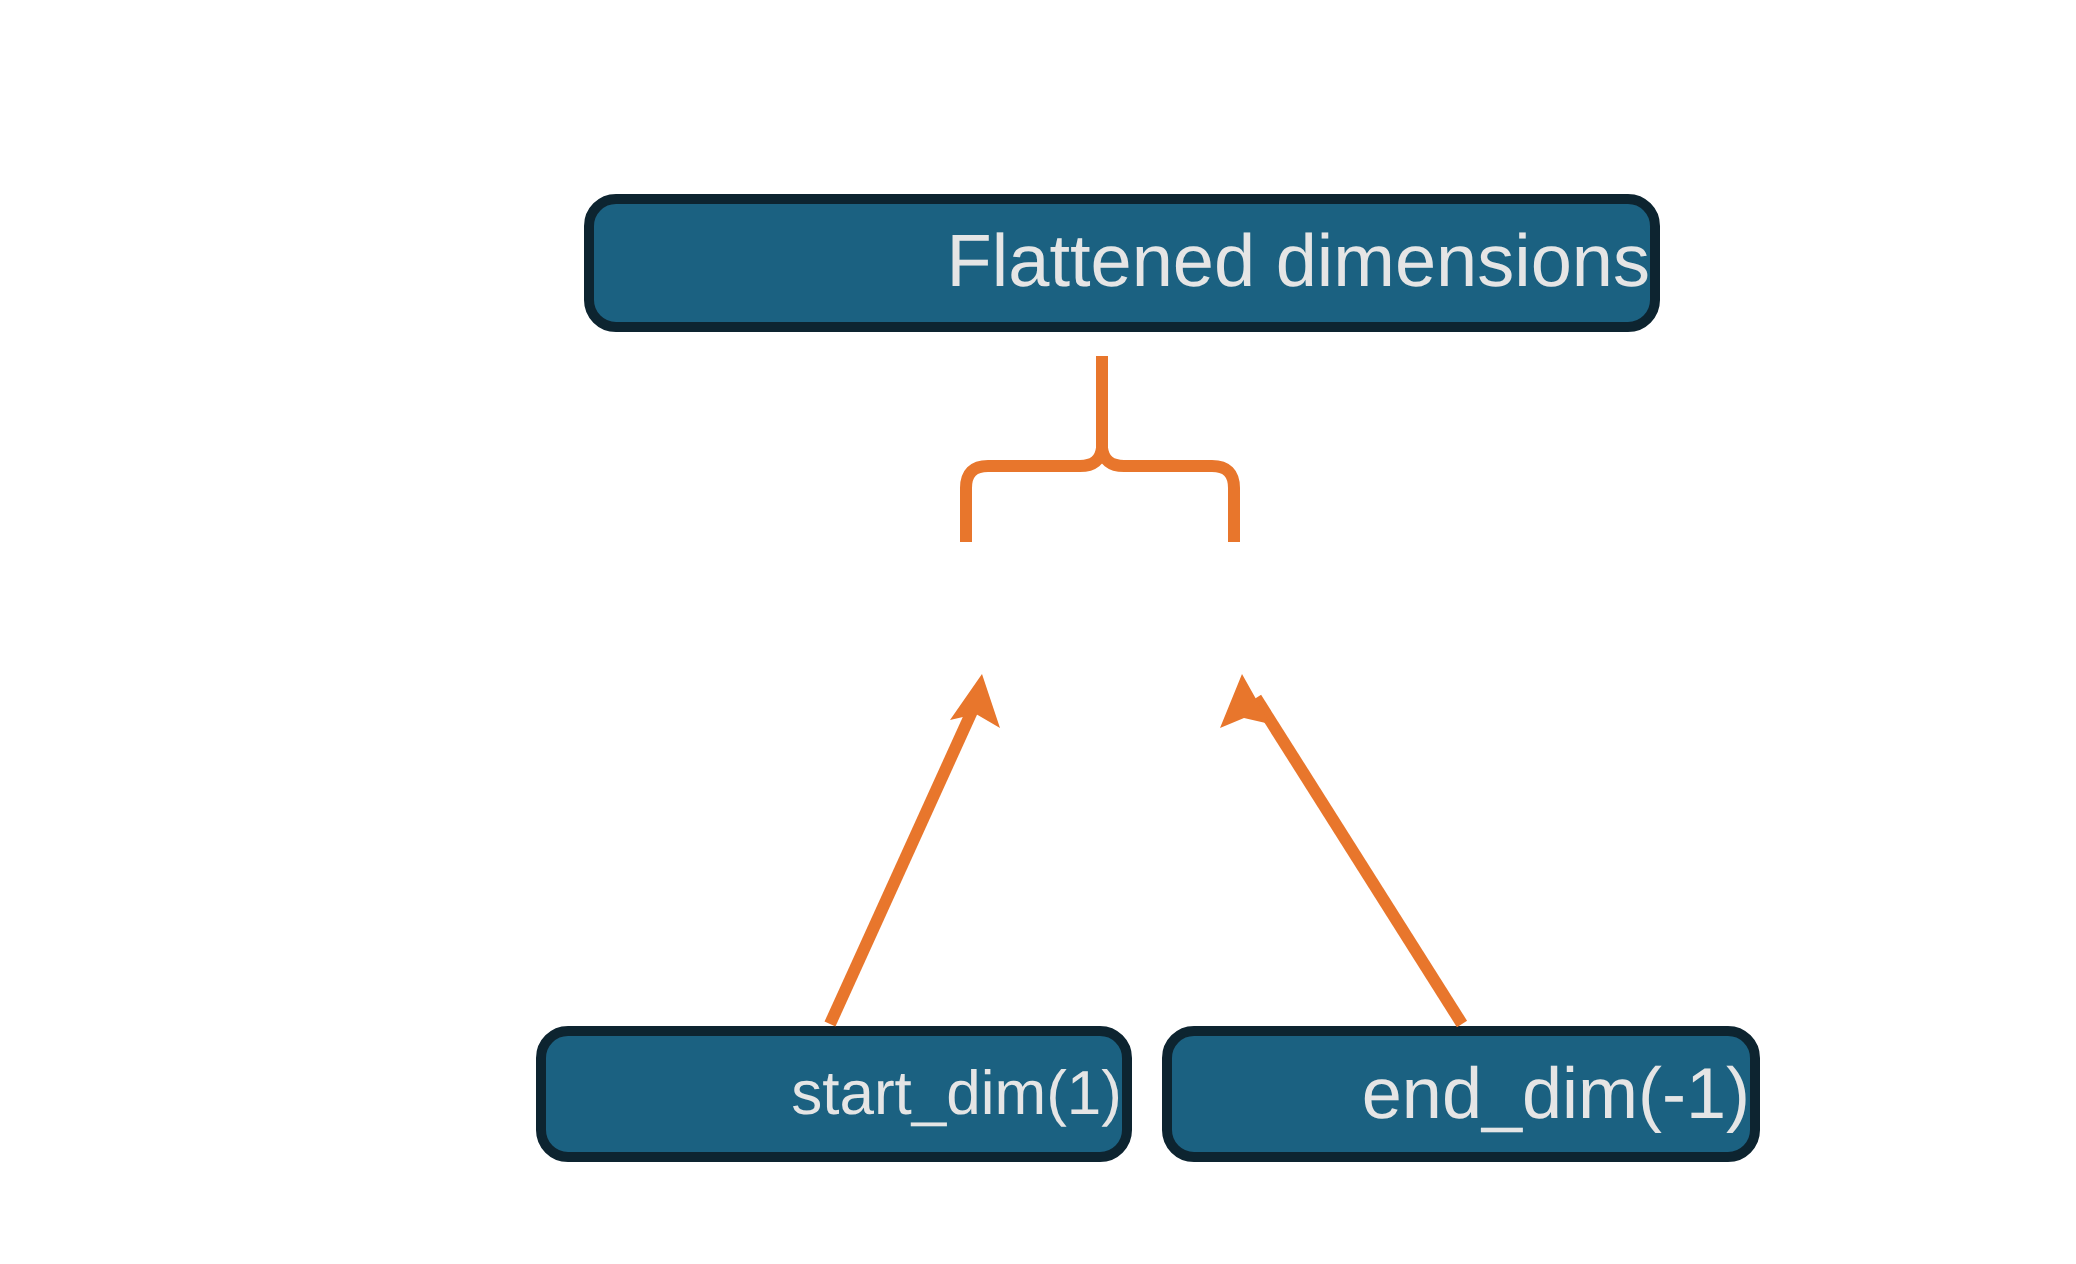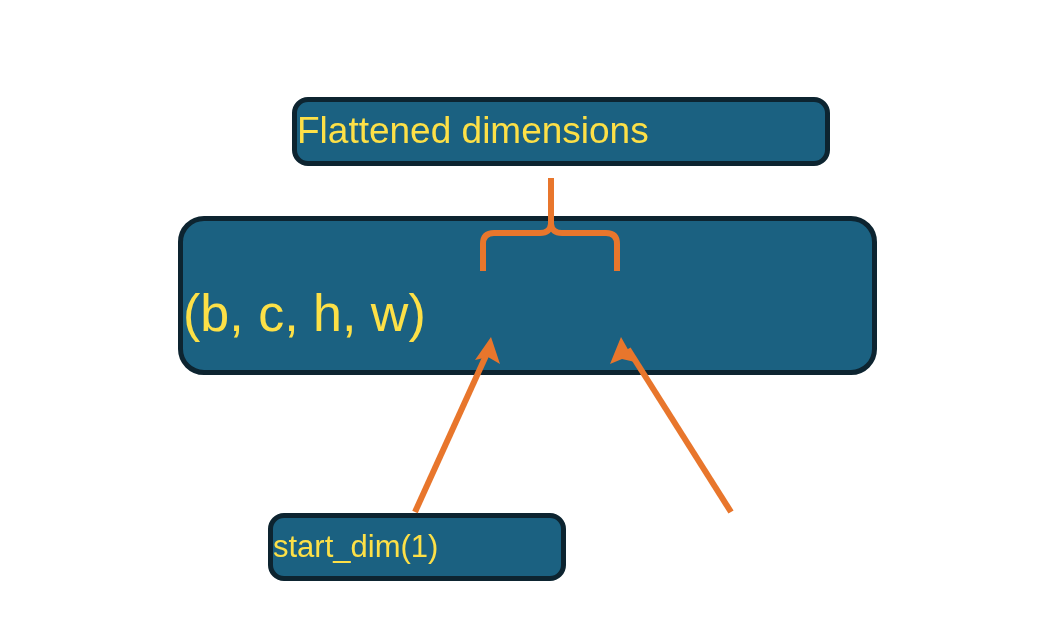--- a/index.html
+++ b/index.html
@@ -15,24 +15,24 @@
     width: 1038px;
     height: 632px;
     background: #ffffff;
     overflow: hidden;
   }
   .node {
     position: absolute;
     box-sizing: border-box;
     display: flex;
     align-items: center;
-    justify-content: flex-start;
+    justify-content: flex-end;
     background: #1b6181;
     border: 5px solid #0d2430;
-    color: #fde047;
+    color: #e5e5e5;
     text-align: center;
     line-height: 1.1;
     white-space: nowrap;
     z-index: 2;
   }
   #node-flattened {
     left: 292px;
     top: 97px;
     width: 538px;
     height: 69px;
@@ -92,28 +92,28 @@
 </style>
 </head>
 <body>
 
 <div id="canvas">
 
   <div class="node" id="node-flattened">
     <span class="node-text">Flattened dimensions</span>
   </div>
 
-  <div class="node" id="node-shape">
-    <span class="shape-text">(b, c, h, w)</span>
-  </div>
 
   <div class="node" id="node-start-dim">
     <span class="node-text">start_dim(1)</span>
   </div>
 
+  <div class="node" id="node-end-dim">
+    <span class="node-text">end_dim(-1)</span>
+  </div>
 
   <svg id="overlay" viewBox="0 0 1038 632">
 
     <g>
       <path class="connector-stroke" d="M 483 271
                L 483 244
                Q 483 233 494 233
                L 540 233
                Q 550 233 551 224
                Q 552 233 562 233

